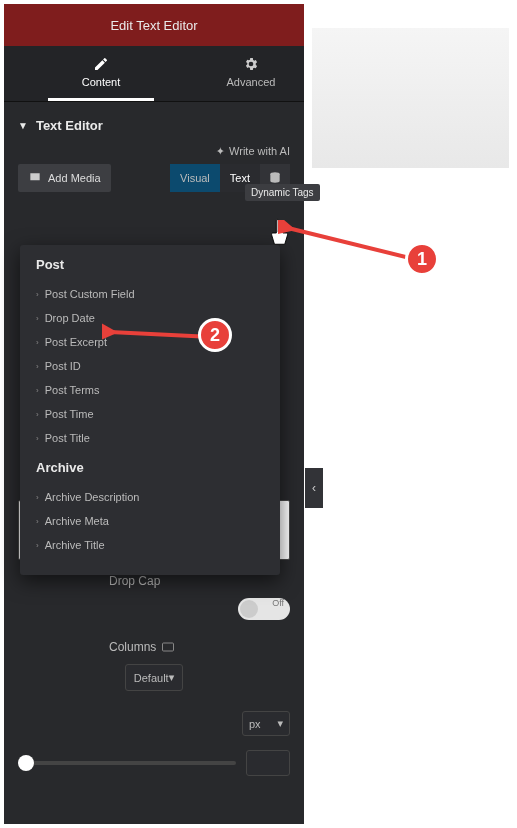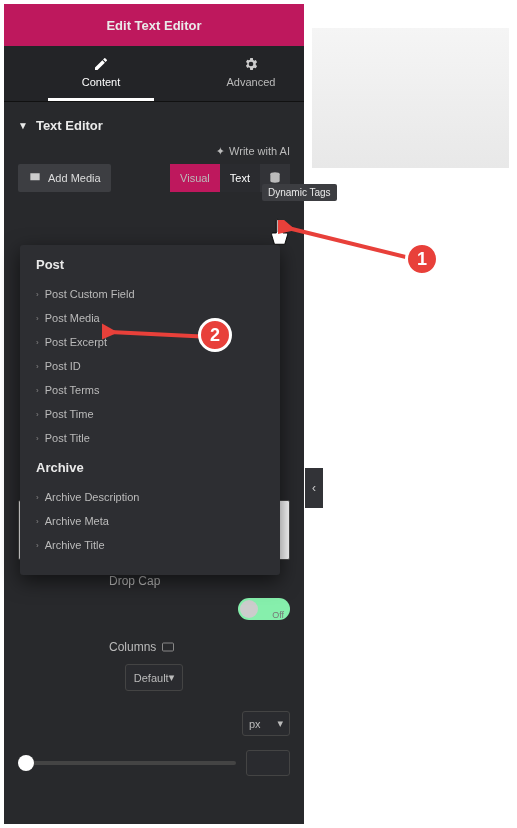--- a/index.html
+++ b/index.html
@@ -1,48 +1,48 @@
 <!DOCTYPE html>
 <html><head>
 <meta charset="utf-8">
 <style>
 * { box-sizing: border-box; margin: 0; padding: 0; font-family: Arial, Helvetica, sans-serif; }
 body { background: #fff; width: 517px; height: 828px; position: relative; overflow: hidden; }
 .panel { position: absolute; left: 4px; top: 4px; width: 300px; height: 820px; background: #28292c; color: #ccc; overflow: hidden; }
 .preview { position: absolute; left: 312px; top: 28px; width: 197px; height: 790px; background: #fff; }
 .preview-img { position: absolute; left: 0; top: 0; right: 0; height: 140px; background: linear-gradient(180deg,#f5f5f5,#e8e8e8); }
 .collapse-tab { position: absolute; left: 305px; top: 468px; width: 18px; height: 40px; background: #323337; color: #ccc; display: flex; align-items: center; justify-content: center; font-size: 12px; cursor: pointer; }
-.header { background: #be185d; height: 42px; display: flex; align-items: center; justify-content: center; color: #eaeaea; font-size: 13px; font-weight: bold; }
+.header { background: #7f1d1d; height: 42px; display: flex; align-items: center; justify-content: center; color: #eaeaea; font-size: 13px; font-weight: normal; }
 .tabs { display: flex; border-bottom: 1px solid #111; background: #232427; }
 .tab { flex: 1; display: flex; flex-direction: column; align-items: center; justify-content: flex-end; gap: 4px; padding: 10px 0 10px; font-size: 11px; color: #bbb; cursor: pointer; border-bottom: 3px solid transparent; margin-left: 44px; }
 .tab.active { border-bottom: 3px solid #fff; color: #fff; }
 .tab svg { fill: #ccc; width: 16px; height: 16px; }
 .tab.active svg { fill: #fff; }
 .section-hd { display: flex; align-items: center; padding: 16px 14px 12px; font-size: 13px; font-weight: bold; color: #eaeaea; cursor: pointer; }
 .section-hd .caret { margin-right: 8px; font-size: 10px; }
 .ai-row { display: flex; justify-content: flex-end; padding: 0 14px 6px; font-size: 11px; color: #bbb; }
 .ai-row .spark { margin-right: 4px; }
 .editor-toolbar { display: flex; gap: 16px; align-items: center; padding: 0 14px 8px; }
 .add-media { background: #3d3e42; color: #ddd; font-size: 11px; border: none; padding: 7px 10px; display: flex; align-items: center; gap: 6px; cursor: pointer; border-radius: 2px; }
 .spacer { flex: 1; }
 .ed-tabs { display: flex; }
-.ed-tab { background: #be185d; color: #bbb; font-size: 11px; border: none; padding: 7px 10px; cursor: pointer; }
+.ed-tab { background: #0c4a6e; color: #bbb; font-size: 11px; border: none; padding: 7px 10px; cursor: pointer; }
 .ed-tab.active { background: #2a2b2f; color: #fff; }
 .db-btn { background: #323337; border: none; width: 30px; height: 28px; display: flex; align-items: center; justify-content: center; cursor: pointer; }
 .db-btn svg { fill: #bbb; width: 14px; height: 14px; }
-.tooltip { position: absolute; left: 262px; top: 184px; background: #3c3d41; color: #eaeaea; font-size: 10px; padding: 3px 6px; border-radius: 2px; z-index: 50; white-space: nowrap; }
+.tooltip { position: absolute; left: 245px; top: 184px; background: #3c3d41; color: #eaeaea; font-size: 10px; padding: 3px 6px; border-radius: 2px; z-index: 50; white-space: nowrap; }
 .dropdown { position: absolute; left: 20px; top: 245px; width: 260px; background: #2d2e32; border-radius: 3px; box-shadow: 0 6px 20px rgba(0,0,0,.6); z-index: 40; padding: 12px 0 8px; }
 .dd-group { padding: 0 16px 10px; }
 .dd-title { font-size: 13px; font-weight: bold; color: #eaeaea; margin-bottom: 10px; }
 .dd-item { font-size: 11px; color: #bbb; padding: 6px 0; cursor: pointer; display: flex; align-items: center; gap: 6px; }
 .dd-item .chev { font-size: 8px; color: #888; }
 .editor-area { margin: 300px 14px 0; background: #fff; border: 1px solid #4a4a4a; height: 60px; border-radius: 2px; }
 .control-row { display: flex; align-items: center; padding: 14px 14px 6px; font-size: 12px; color: #bbb; gap: 10px; flex-direction: column; }
 .control-row .lbl { width: 90px; display: flex; align-items: center; gap: 6px; }
-.toggle { width: 52px; height: 22px; background: #86efac; border-radius: 11px; position: relative; margin-left: auto; display: flex; align-items: flex-end; justify-content: flex-end; padding-right: 6px; font-size: 9px; color: #777; cursor: pointer; }
+.toggle { width: 52px; height: 22px; background: #e5e5e5; border-radius: 11px; position: relative; margin-left: auto; display: flex; align-items: flex-start; justify-content: flex-end; padding-right: 6px; font-size: 9px; color: #777; cursor: pointer; }
 .toggle .knob { position: absolute; left: 2px; top: 2px; width: 18px; height: 18px; background: #ccc; border-radius: 50%; }
 .select { flex: 1; background: #2a2b2f; border: 1px solid #444; color: #bbb; font-size: 11px; padding: 6px 8px; border-radius: 3px; display: flex; justify-content: flex-end; align-items: center; cursor: pointer; }
 .unit-sel { width: 48px; background: #2a2b2f; border: 1px solid #444; color: #bbb; font-size: 11px; padding: 5px 6px; border-radius: 3px; display: flex; justify-content: space-between; align-items: center; cursor: pointer; margin-left: auto; }
 .slider-row { display: flex; align-items: center; padding: 8px 14px; gap: 10px; }
 .slider { flex: 1; height: 4px; background: #444; border-radius: 2px; position: relative; cursor: pointer; }
 .slider .thumb { position: absolute; left: 0; top: -6px; width: 16px; height: 16px; background: #fff; border-radius: 50%; }
 .num-box { width: 44px; height: 26px; background: #2a2b2f; border: 1px solid #444; border-radius: 3px; }
 .resp-icon { width: 12px; height: 10px; fill: #888; }
 
 .cursor { position: absolute; left: 266px; top: 218px; z-index: 60; pointer-events: none; }
@@ -143,21 +143,21 @@
 
 <div class="dropdown">
   <div class="dd-group">
     <div class="dd-title">Post</div>
     <div class="dd-item">
         <span class="chev">›</span>
         <span>Post Custom Field</span>
       </div>
     <div class="dd-item">
         <span class="chev">›</span>
-        <span>Post Media</span>
+        <span>Drop Date</span>
       </div>
     <div class="dd-item">
         <span class="chev">›</span>
         <span>Post Excerpt</span>
       </div>
     <div class="dd-item">
         <span class="chev">›</span>
         <span>Post ID</span>
       </div>
     <div class="dd-item">

